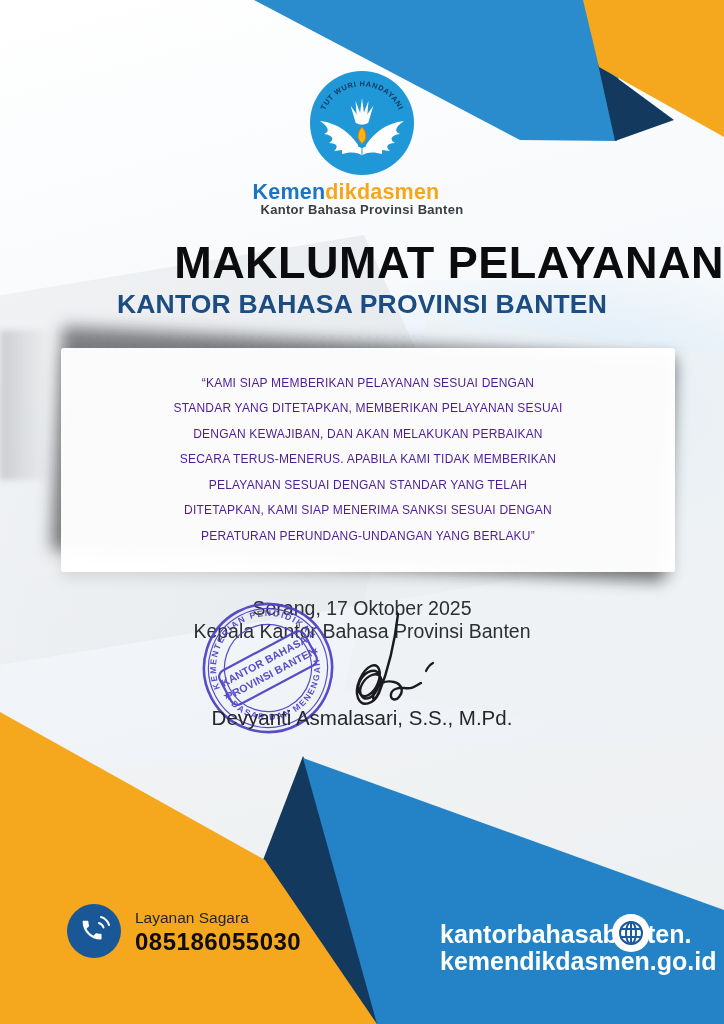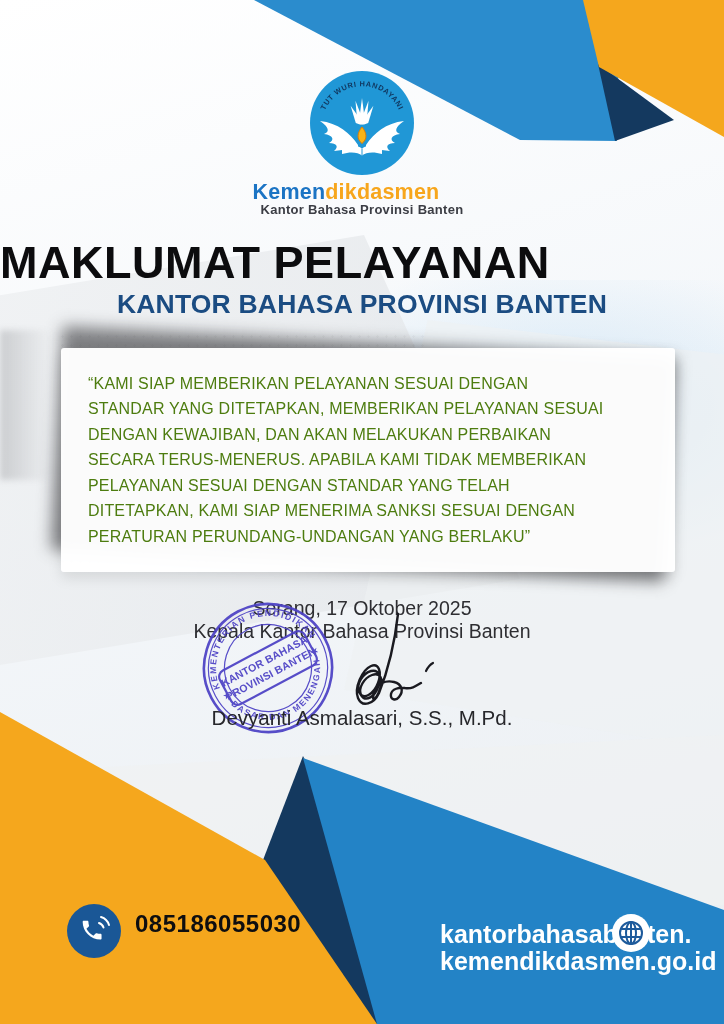--- a/index.html
+++ b/index.html
@@ -25,33 +25,33 @@
   .bg-dark-edge{left:0;top:330px;width:52px;height:150px;opacity:.5;filter:blur(3px);
     background:linear-gradient(90deg,rgba(110,112,116,.55),rgba(110,112,116,0));}
   
   svg.deco{left:0;top:0;width:724px;height:1024px;pointer-events:none;}
   
   .logo-wrap{left:308px;top:69px;width:108px;height:108px;}
   .brand-line{left:0;top:180px;width:692px;text-align:center;
     font-size:21.5px;font-weight:800;letter-spacing:.2px;}
   .brand-sub{left:0;top:202px;width:724px;text-align:center;
     font-size:13px;font-weight:700;color:#3b3d44;letter-spacing:.3px;}
-  .title-main{left:0;top:237px;width:724px;text-align:left;margin:0;
+  .title-main{left:0;top:237px;width:724px;text-align:right;margin:0;
     font-size:45px;font-weight:800;color:#0c0c0e;letter-spacing:.5px;}
   .title-sub{left:0;top:289px;width:724px;text-align:center;margin:0;
     font-size:26.5px;font-weight:800;color:#1b4c82;letter-spacing:.2px;}
   
   .pledge-shadow{left:61px;top:348px;width:614px;height:224px;border-radius:4px;
     background:rgba(32,32,36,.55);filter:blur(8px);
     transform:translate(-5px,-6px) rotate(3deg);}
   .pledge-box{left:61px;top:348px;width:614px;height:224px;border-radius:3px;
     background:rgba(255,255,255,.97);display:flex;align-items:center;justify-content:center;
     box-shadow:0 6px 14px rgba(0,0,0,.10);}
-  .pledge-text{margin:0;width:560px;white-space:pre-line;
-    font-size:16px;line-height:25.4px;color:#4d7c0f;letter-spacing:.2px;}
+  .pledge-text{margin:0;width:560px;text-align:center;white-space:pre-line;
+    font-size:12px;line-height:25.4px;color:#4c1d95;letter-spacing:.2px;}
   
   .sign-head{left:0;top:597px;width:724px;text-align:center;
     font-size:19.5px;line-height:22.5px;color:#2e2e32;}
   .stamp-wrap{left:198px;top:598px;width:140px;height:140px;opacity:.93;}
   .sig-wrap{left:330px;top:598px;width:150px;height:125px;}
   .sign-name{left:0;top:706px;width:724px;text-align:center;
     font-size:20.5px;line-height:23.5px;color:#27272b;}
   
   .phone-icon-wrap{left:66px;top:903px;width:56px;height:56px;}
   .phone-texts{left:135px;top:909px;}
@@ -179,20 +179,21 @@
       <g transform="translate(13.5,14.5) scale(1.05)" fill="#ffffff">
         <path d="M6.62 10.79c1.44 2.83 3.76 5.14 6.59 6.59l2.2-2.2c.27-.27.67-.36 1.02-.24 1.12.37 2.33.57 3.57.57.55 0 1 .45 1 1V20c0 .55-.45 1-1 1-9.39 0-17-7.61-17-17 0-.55.45-1 1-1h3.5c.55 0 1 .45 1 1 0 1.25.2 2.45.57 3.57.11.35.03.74-.25 1.02l-2.2 2.2z"></path>
       </g>
       <g fill="none" stroke="#ffffff" stroke-width="2" stroke-linecap="round">
         <path d="M 33,20 a 7,7 0 0 1 4.5,4.5"></path>
         <path d="M 35,14 a 12,12 0 0 1 8,8"></path>
       </g>
     </svg>
   </div>
   <div class="abs phone-texts">
+    <p class="phone-label">Layanan Sagara</p>
     <p class="phone-number">085186055030</p>
   </div>
 
   <p class="abs site-text">kantorbahasabanten.
 kemendikdasmen.go.id</p>
   <div class="abs globe-icon-wrap">
     <svg viewBox="0 0 40 40" width="40" height="40">
       <circle cx="20" cy="20" r="19" fill="#ffffff"></circle>
       <g fill="none" stroke="#1d5a9b" stroke-width="2">
         <circle cx="20" cy="20" r="11"></circle>

